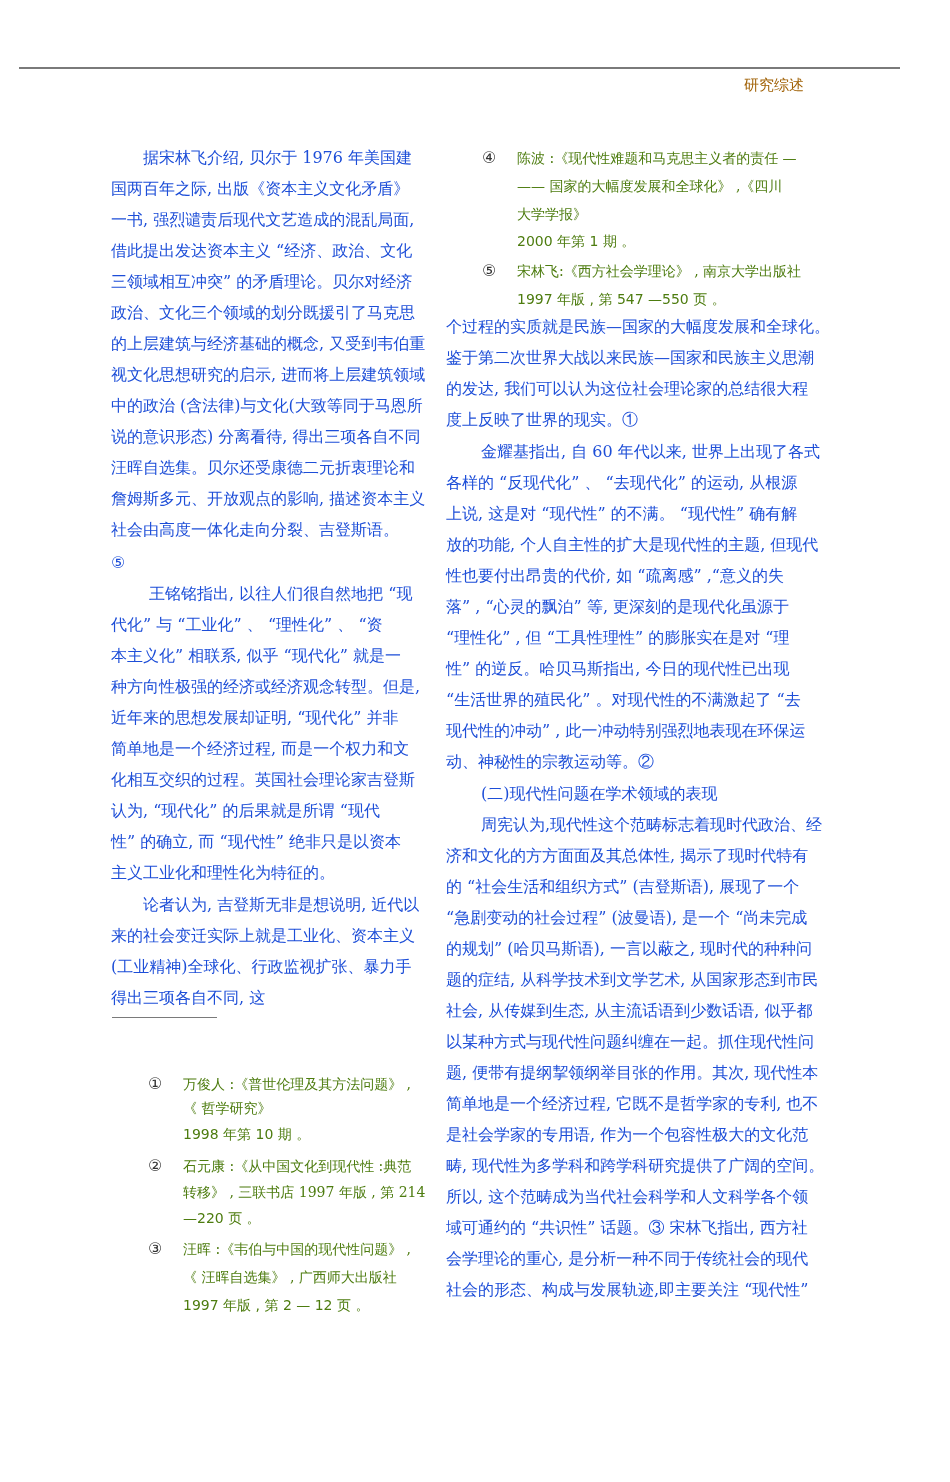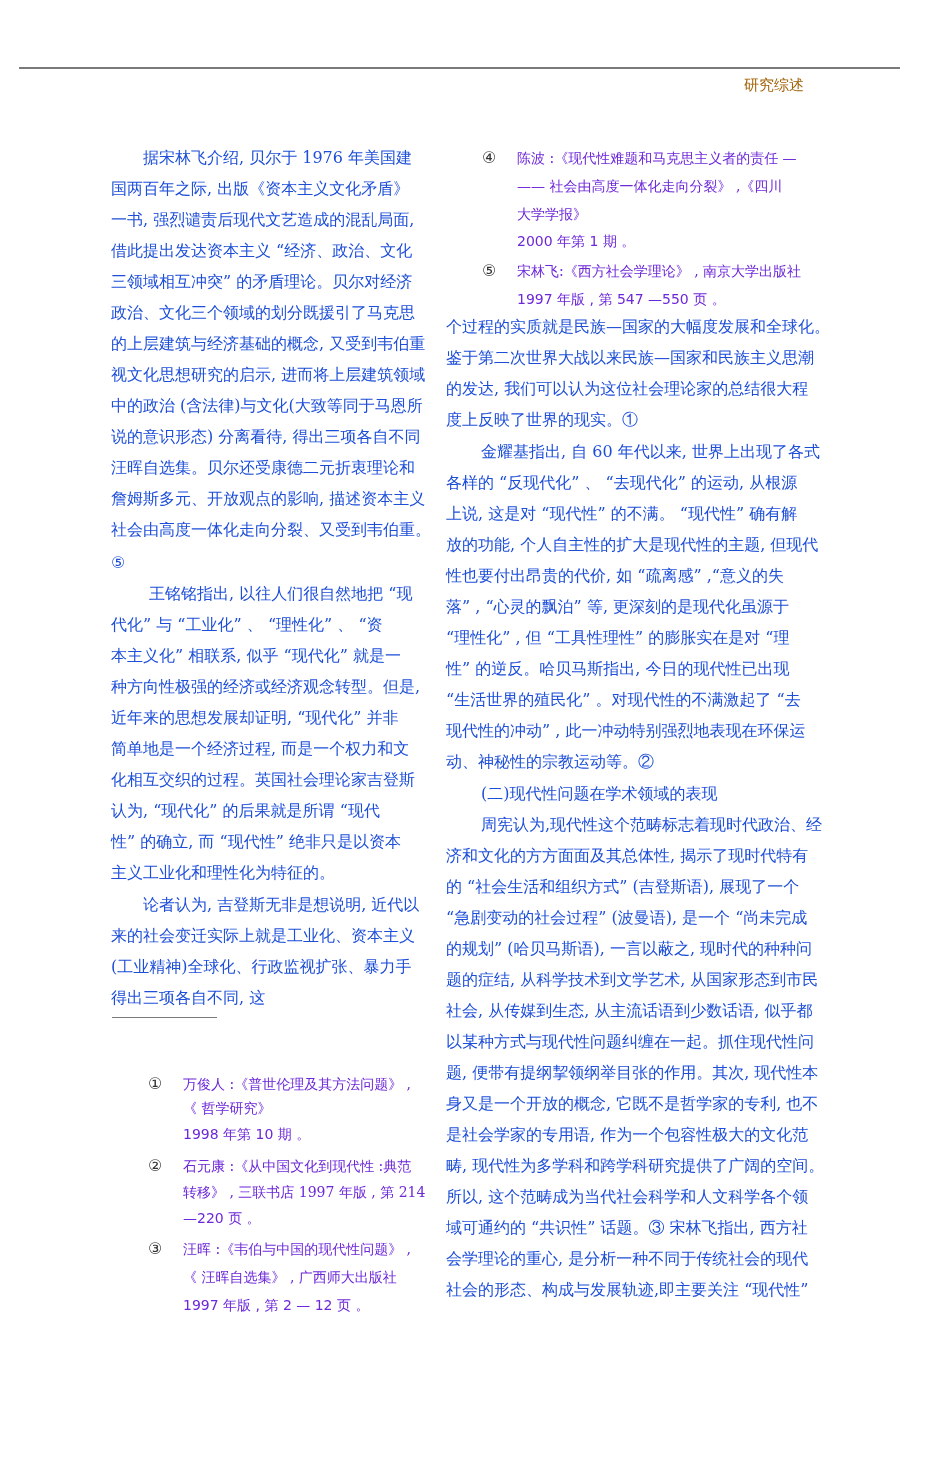--- a/index.html
+++ b/index.html
@@ -1,21 +1,21 @@
 <!DOCTYPE html>
 <html><head>
 <meta charset="utf-8">
 <style>
   html, body { margin:0; padding:0; background:#ffffff; }
   body { width:950px; height:1482px; position:relative; overflow:hidden;
          font-family: "DejaVu Serif", "Liberation Serif", serif; color:#1a1a1a; }
   .top-rule { position:absolute; left:19px; top:67px; width:881px; height:2px; background:#7a7a7a; }
   .header-title { position:absolute; left:744px; top:76px; font-family:"DejaVu Sans","Liberation Sans",sans-serif; font-size:15px; color:#a16207; letter-spacing:0; }
   .line { position:absolute; white-space:nowrap; font-size:16px; line-height:20px; color:#1d4ed8; }
-  .fn { position:absolute; white-space:nowrap; font-size:14px; line-height:18px; color:#6d28d9; }
+  .fn { position:absolute; white-space:nowrap; font-size:14px; line-height:18px; color:#4d7c0f; }
   .fn-num { position:absolute; font-family:"DejaVu Sans","Liberation Sans",sans-serif; font-size:16px; line-height:18px; color:#333; }
   .fn-rule { position:absolute; left:112px; top:1017px; width:105px; height:1px; background:#7a7a7a; }
   .num { font-family:"DejaVu Sans","Liberation Sans",sans-serif; }
 </style>
 </head>
 <body>
 
 <div class="top-rule"></div>
 <div class="header-title">研究综述</div>
 
@@ -25,21 +25,21 @@
   <div class="line" style="left:111px;top:210px">一书, 强烈谴责后现代文艺造成的混乱局面,</div>
   <div class="line" style="left:111px;top:241px">借此提出发达资本主义  “经济、政治、文化</div>
   <div class="line" style="left:111px;top:272px">三领域相互冲突”  的矛盾理论。贝尔对经济</div>
   <div class="line" style="left:111px;top:303px">政治、文化三个领域的划分既援引了马克思</div>
   <div class="line" style="left:111px;top:334px">的上层建筑与经济基础的概念, 又受到韦伯重</div>
   <div class="line" style="left:111px;top:365px">视文化思想研究的启示, 进而将上层建筑领域</div>
   <div class="line" style="left:111px;top:396px">中的政治  (含法律)与文化(大致等同于马恩所</div>
   <div class="line" style="left:111px;top:427px">说的意识形态) 分离看待, 得出三项各自不同</div>
   <div class="line" style="left:111px;top:458px">汪晖自选集。贝尔还受康德二元折衷理论和</div>
   <div class="line" style="left:111px;top:489px">詹姆斯多元、开放观点的影响, 描述资本主义</div>
-  <div class="line" style="left:111px;top:520px">社会由高度一体化走向分裂、又受到韦伯重。</div>
+  <div class="line" style="left:111px;top:520px">社会由高度一体化走向分裂、吉登斯语。</div>
   <div class="line num" style="left:111px;top:553px">⑤</div>
   <div class="line" style="left:149px;top:584px">王铭铭指出, 以往人们很自然地把 “现</div>
   <div class="line" style="left:111px;top:615px">代化”  与  “工业化” 、 “理性化” 、 “资</div>
   <div class="line" style="left:111px;top:646px">本主义化”  相联系, 似乎  “现代化” 就是一</div>
   <div class="line" style="left:111px;top:677px">种方向性极强的经济或经济观念转型。但是,</div>
   <div class="line" style="left:111px;top:708px">近年来的思想发展却证明,  “现代化”  并非</div>
   <div class="line" style="left:111px;top:739px">简单地是一个经济过程, 而是一个权力和文</div>
   <div class="line" style="left:111px;top:770px">化相互交织的过程。英国社会理论家吉登斯</div>
   <div class="line" style="left:111px;top:801px">认为,  “现代化”  的后果就是所谓 “现代</div>
   <div class="line" style="left:111px;top:832px">性”  的确立, 而 “现代性”  绝非只是以资本</div>
@@ -65,21 +65,21 @@
 
   <div class="fn-num" style="left:148px;top:1240px">③</div>
   <div class="fn" style="left:183px;top:1240px">汪晖 :《韦伯与中国的现代性问题》 ,</div>
   <div class="fn" style="left:183px;top:1268px">《  汪晖自选集》 , 广西师大出版社</div>
   <div class="fn num" style="left:183px;top:1296px">1997 年版  , 第 2 — 12 页  。</div>
 </div>
 
 <div>
   <div class="fn-num" style="left:482px;top:149px">④</div>
   <div class="fn" style="left:517px;top:149px">陈波 :《现代性难题和马克思主义者的责任  —</div>
-  <div class="fn" style="left:517px;top:177px">—— 社会由高度一体化走向分裂》 ,《四川</div>
+  <div class="fn" style="left:517px;top:177px">—— 国家的大幅度发展和全球化》 ,《四川</div>
   <div class="fn" style="left:517px;top:205px">大学学报》</div>
   <div class="fn num" style="left:517px;top:232px">2000 年第 1 期  。</div>
 
   <div class="fn-num" style="left:482px;top:262px">⑤</div>
   <div class="fn" style="left:517px;top:262px">宋林飞:《西方社会学理论》 , 南京大学出版社</div>
   <div class="fn num" style="left:517px;top:290px">1997 年版  , 第 547 —550 页  。</div>
 </div>
 
 <div>
   <div class="line" style="left:446px;top:317px">个过程的实质就是民族—国家的大幅度发展和全球化。</div>
@@ -100,20 +100,20 @@
   <div class="line" style="left:481px;top:784px">(二)现代性问题在学术领域的表现</div>
   <div class="line" style="left:481px;top:815px">周宪认为,现代性这个范畴标志着现时代政治、经</div>
   <div class="line" style="left:446px;top:846px">济和文化的方方面面及其总体性, 揭示了现时代特有</div>
   <div class="line" style="left:446px;top:877px">的 “社会生活和组织方式” (吉登斯语), 展现了一个</div>
   <div class="line" style="left:446px;top:908px"> “急剧变动的社会过程” (波曼语), 是一个 “尚未完成</div>
   <div class="line" style="left:446px;top:939px">的规划” (哈贝马斯语), 一言以蔽之, 现时代的种种问</div>
   <div class="line" style="left:446px;top:970px">题的症结, 从科学技术到文学艺术, 从国家形态到市民</div>
   <div class="line" style="left:446px;top:1001px">社会, 从传媒到生态, 从主流话语到少数话语, 似乎都</div>
   <div class="line" style="left:446px;top:1032px">以某种方式与现代性问题纠缠在一起。抓住现代性问</div>
   <div class="line" style="left:446px;top:1063px">题, 便带有提纲挈领纲举目张的作用。其次, 现代性本</div>
-  <div class="line" style="left:446px;top:1094px">身又是一个开放的概念, 它既不是哲学家的专利, 也不</div>
+  <div class="line" style="left:446px;top:1094px">简单地是一个经济过程, 它既不是哲学家的专利, 也不</div>
   <div class="line" style="left:446px;top:1125px">是社会学家的专用语, 作为一个包容性极大的文化范</div>
   <div class="line" style="left:446px;top:1156px">畴, 现代性为多学科和跨学科研究提供了广阔的空间。</div>
   <div class="line" style="left:446px;top:1187px">所以, 这个范畴成为当代社会科学和人文科学各个领</div>
   <div class="line" style="left:446px;top:1218px">域可通约的 “共识性” 话题。③ 宋林飞指出, 西方社</div>
   <div class="line" style="left:446px;top:1249px">会学理论的重心, 是分析一种不同于传统社会的现代</div>
   <div class="line" style="left:446px;top:1280px">社会的形态、构成与发展轨迹,即主要关注 “现代性”</div>
 </div>
 
 </body></html>

